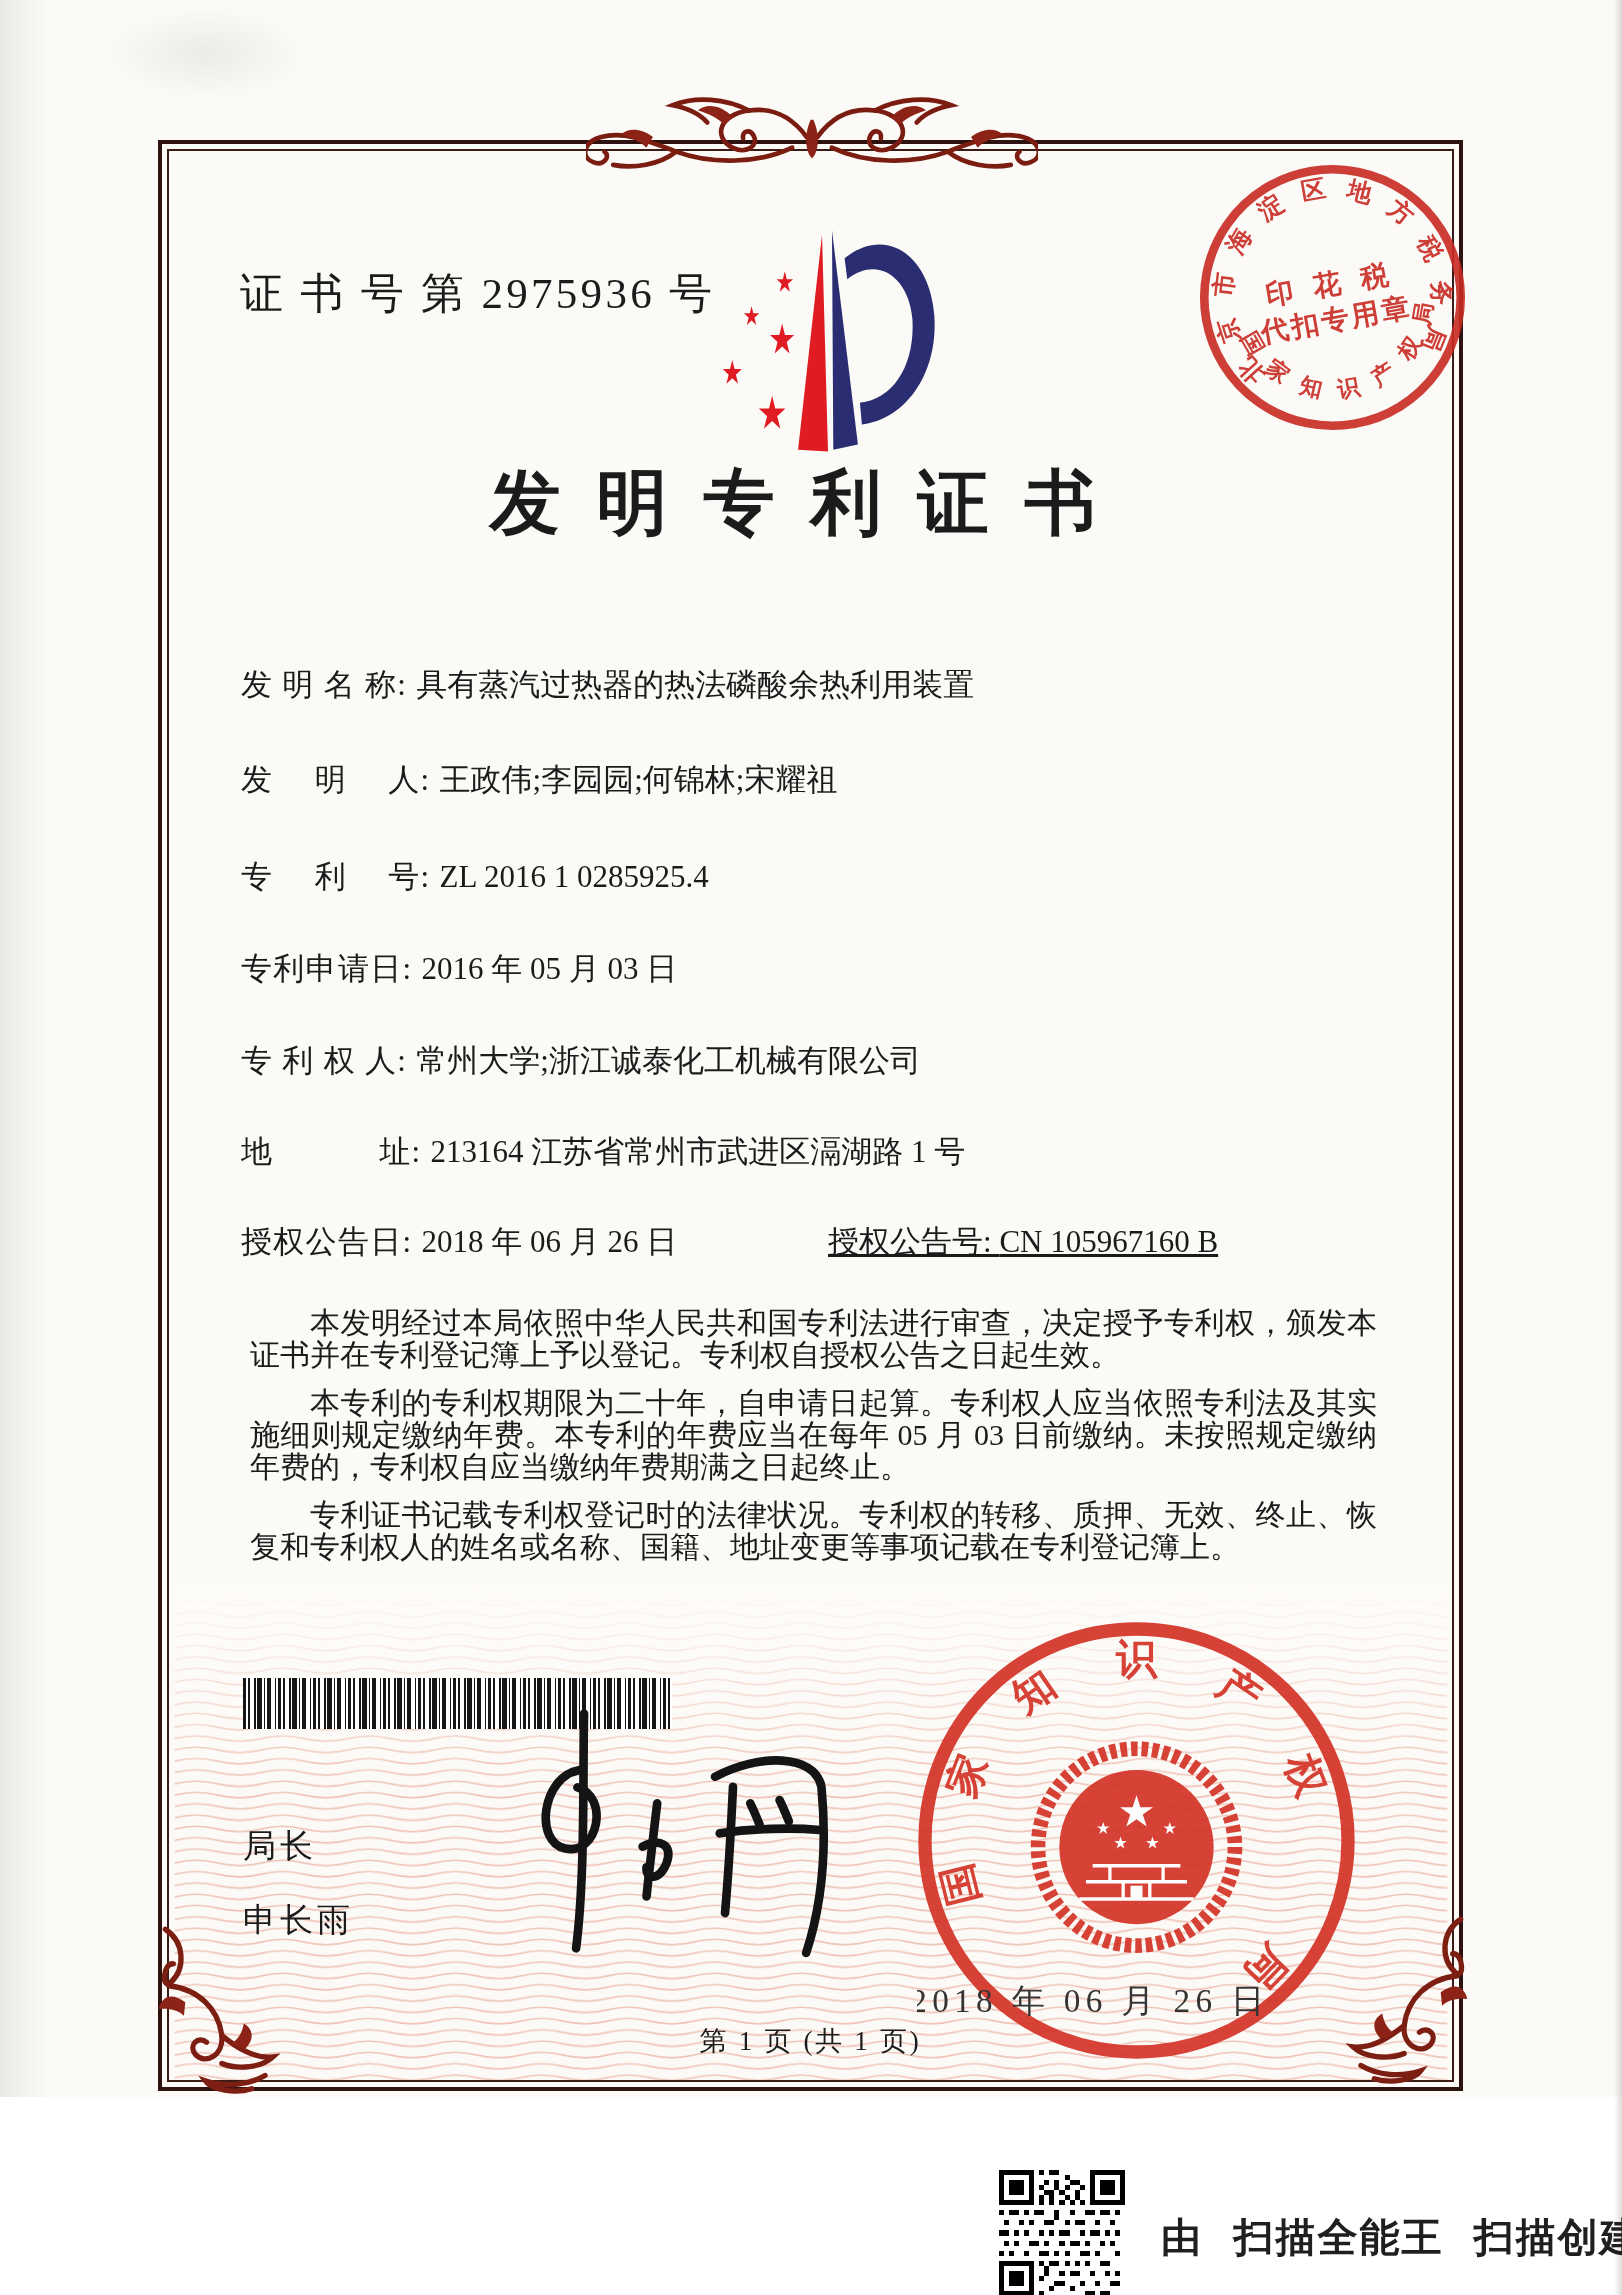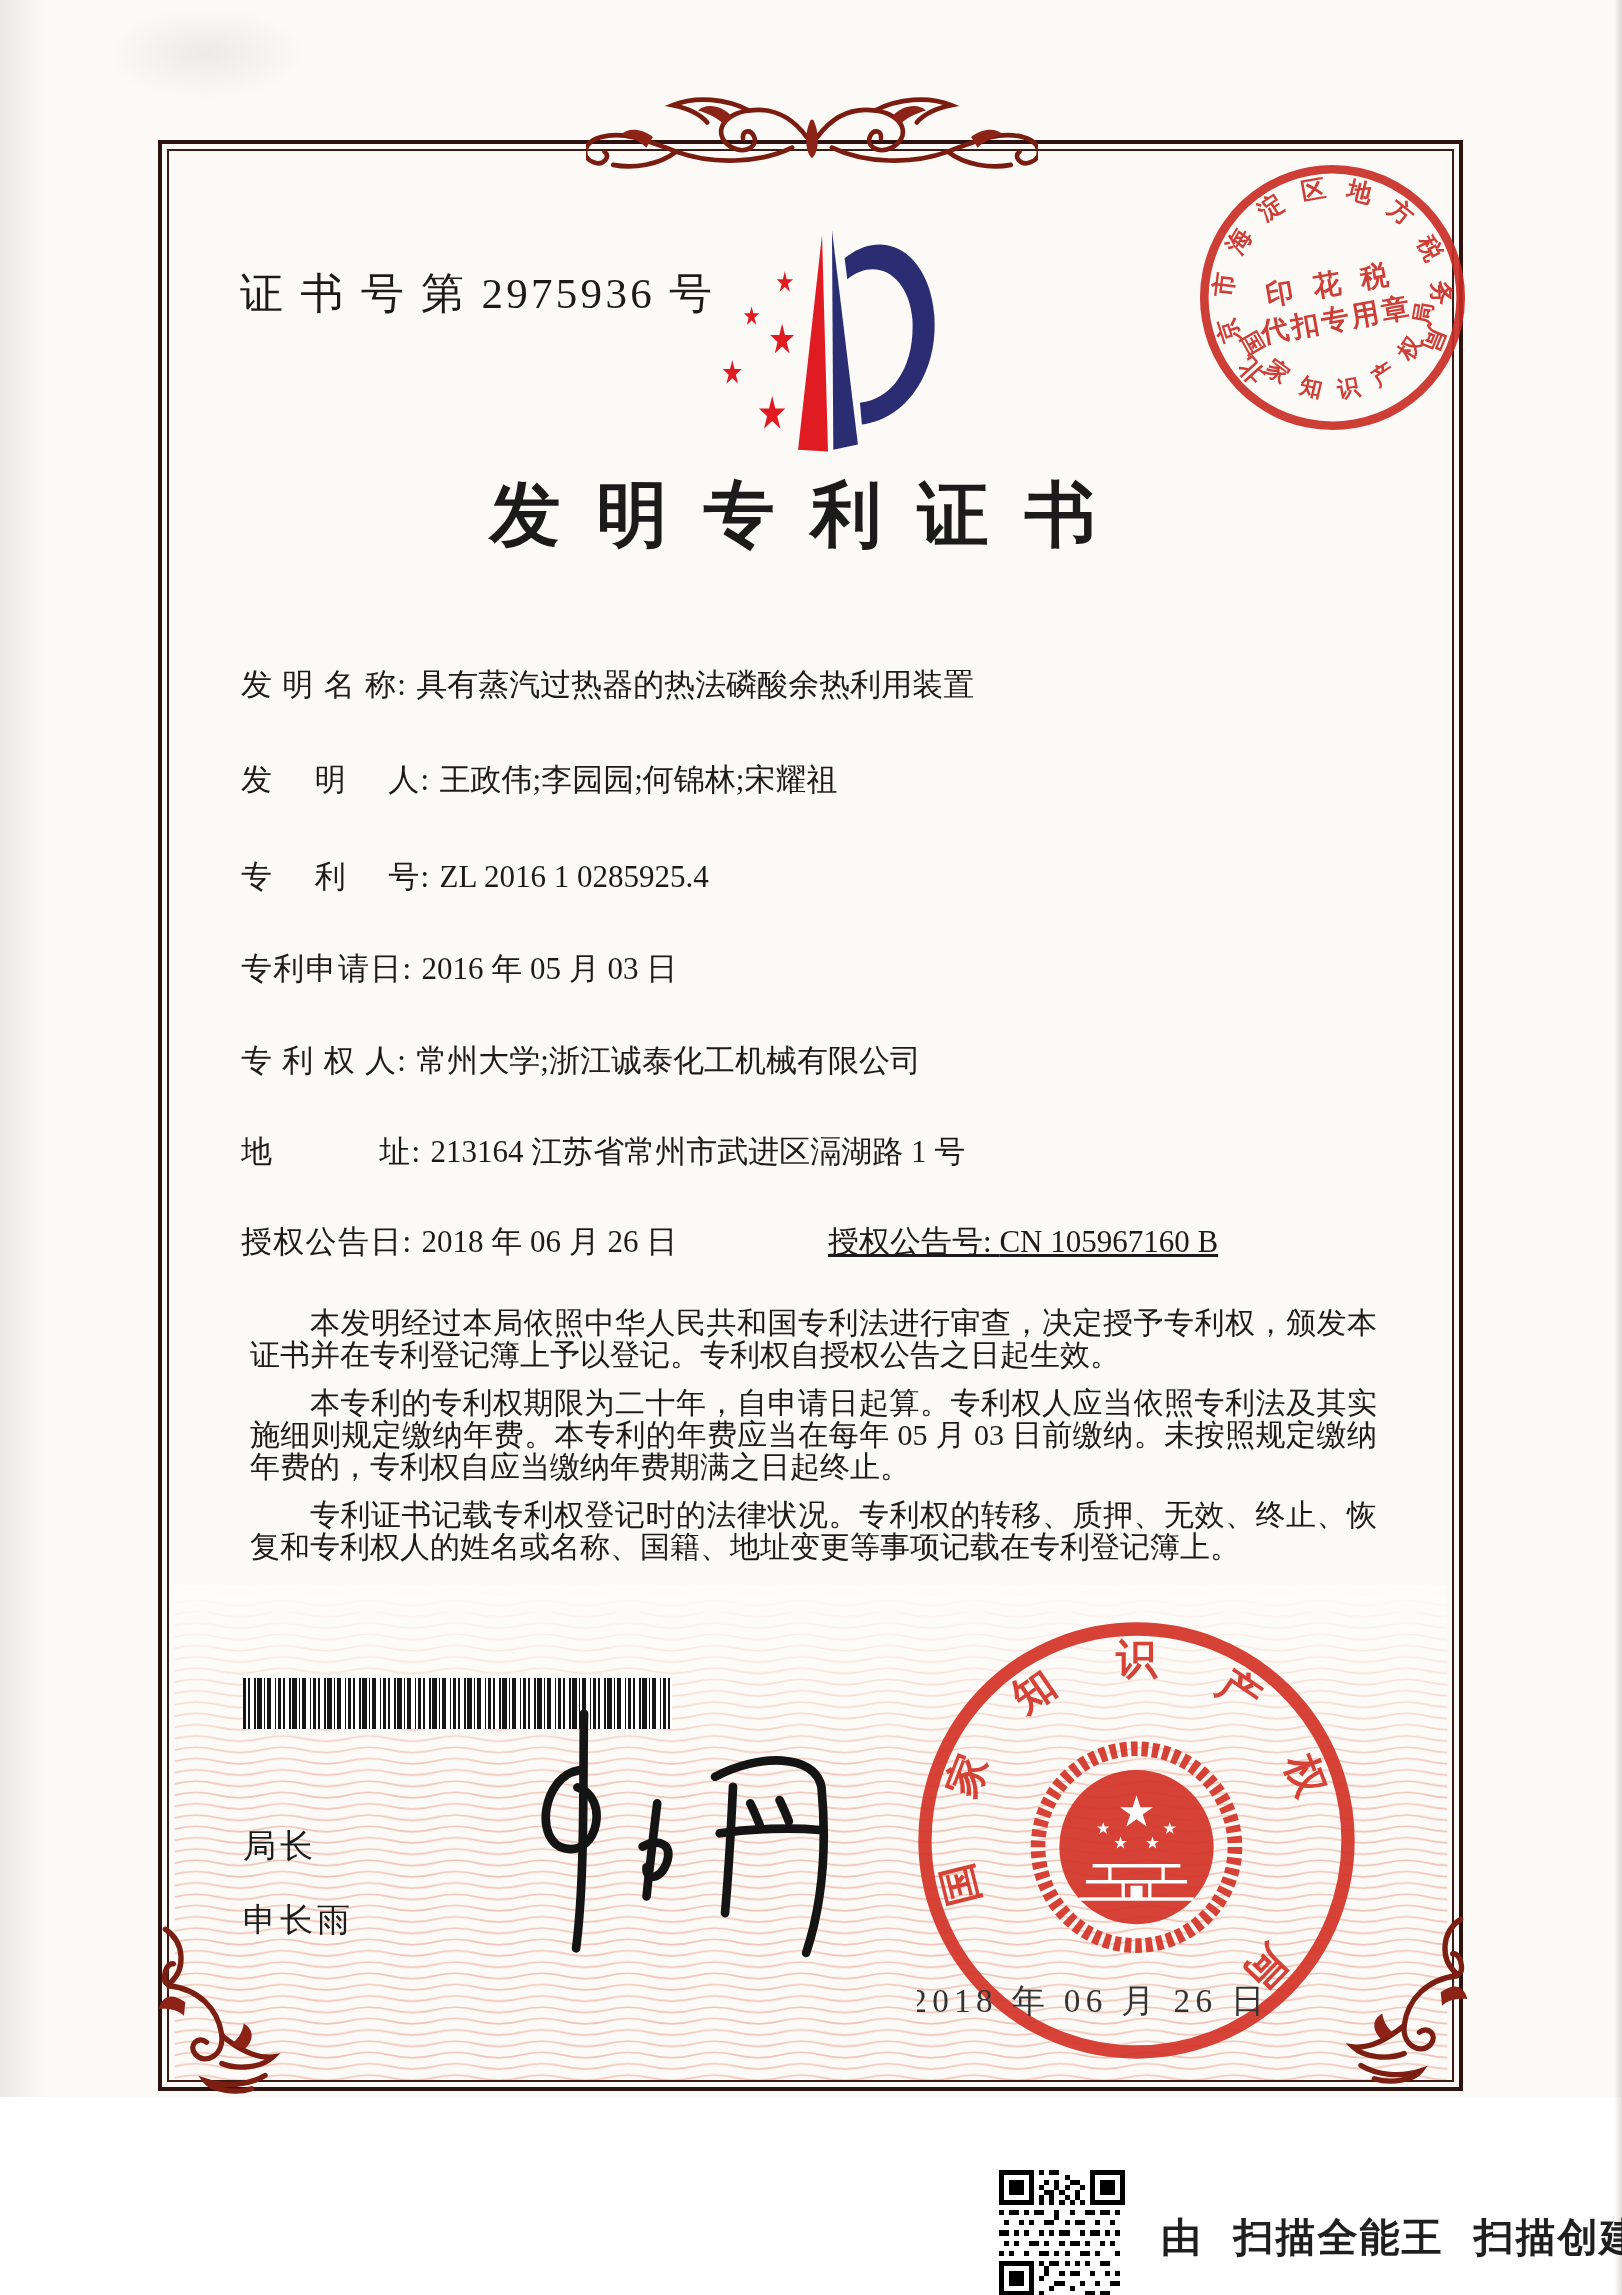--- a/index.html
+++ b/index.html
@@ -27,21 +27,21 @@
     border:4px solid #2e1210;box-sizing:border-box;z-index:1;}
   .frame::after{content:"";position:absolute;inset:5.3px;border:2px solid #3c1b16;}
 
   
   .watermark{left:174px;top:1585px;width:1274px;height:496px;z-index:0;opacity:.85;}
   .watermark-fade{left:174px;top:1585px;width:1274px;height:200px;z-index:0;
     background:linear-gradient(180deg,rgba(253,252,249,1) 0%,rgba(253,252,249,0) 100%);}
 
   .cert-no{left:240px;top:265px;font-size:43px;letter-spacing:3.3px;z-index:3;}
   .logo{left:713px;top:220px;z-index:3;}
-  .title{left:158px;top:468px;width:1305px;text-align:center;
+  .title{left:158px;top:456px;width:1305px;text-align:center;
     font-size:71px;font-weight:bold;letter-spacing:36px;z-index:3;}
 
   .row{left:241px;font-size:31px;z-index:3;white-space:nowrap;text-align:center;}
   .row .lbl{letter-spacing:1.3px;}
   .grant-no{left:828px;top:1221px;font-size:31px;z-index:3;white-space:nowrap;text-decoration:underline;}
 
   .body-text{left:234px;top:1291px;width:1159px;z-index:3;}
   .body-text p{margin:16px;font-size:30px;line-height:32px;text-indent:60px;text-align:justify;}
 
   .barcode{left:243px;top:1678px;width:429px;height:51px;z-index:3;
@@ -257,20 +257,21 @@
         <text transform="rotate(46.7) translate(0,150)">家</text>
         <text transform="rotate(23.3) translate(0,150)">知</text>
         <text transform="rotate(0) translate(0,150)">识</text>
         <text transform="rotate(-23.3) translate(0,150)">产</text>
         <text transform="rotate(-46.7) translate(0,150)">权</text>
         <text transform="rotate(-70) translate(0,150)">局</text>
       </g>
     </g>
   </svg>
 
+  <div class="abs footer-page">第 1 页 (共 1 页)</div>
 
   <svg class="abs qr" width="126" height="126" viewBox="0 0 25 25" shape-rendering="crispEdges">
     <rect width="25" height="25" fill="#fff"></rect>
     <g fill="#000">
       <path d="M0,0h7v7h-7z"></path>
         <path d="M1,1h5v5h-5z" fill="#fff"></path>
         <path d="M2,2h3v3h-3z"></path>
       <path d="M18,0h7v7h-7z"></path>
         <path d="M19,1h5v5h-5z" fill="#fff"></path>
         <path d="M20,2h3v3h-3z"></path>

